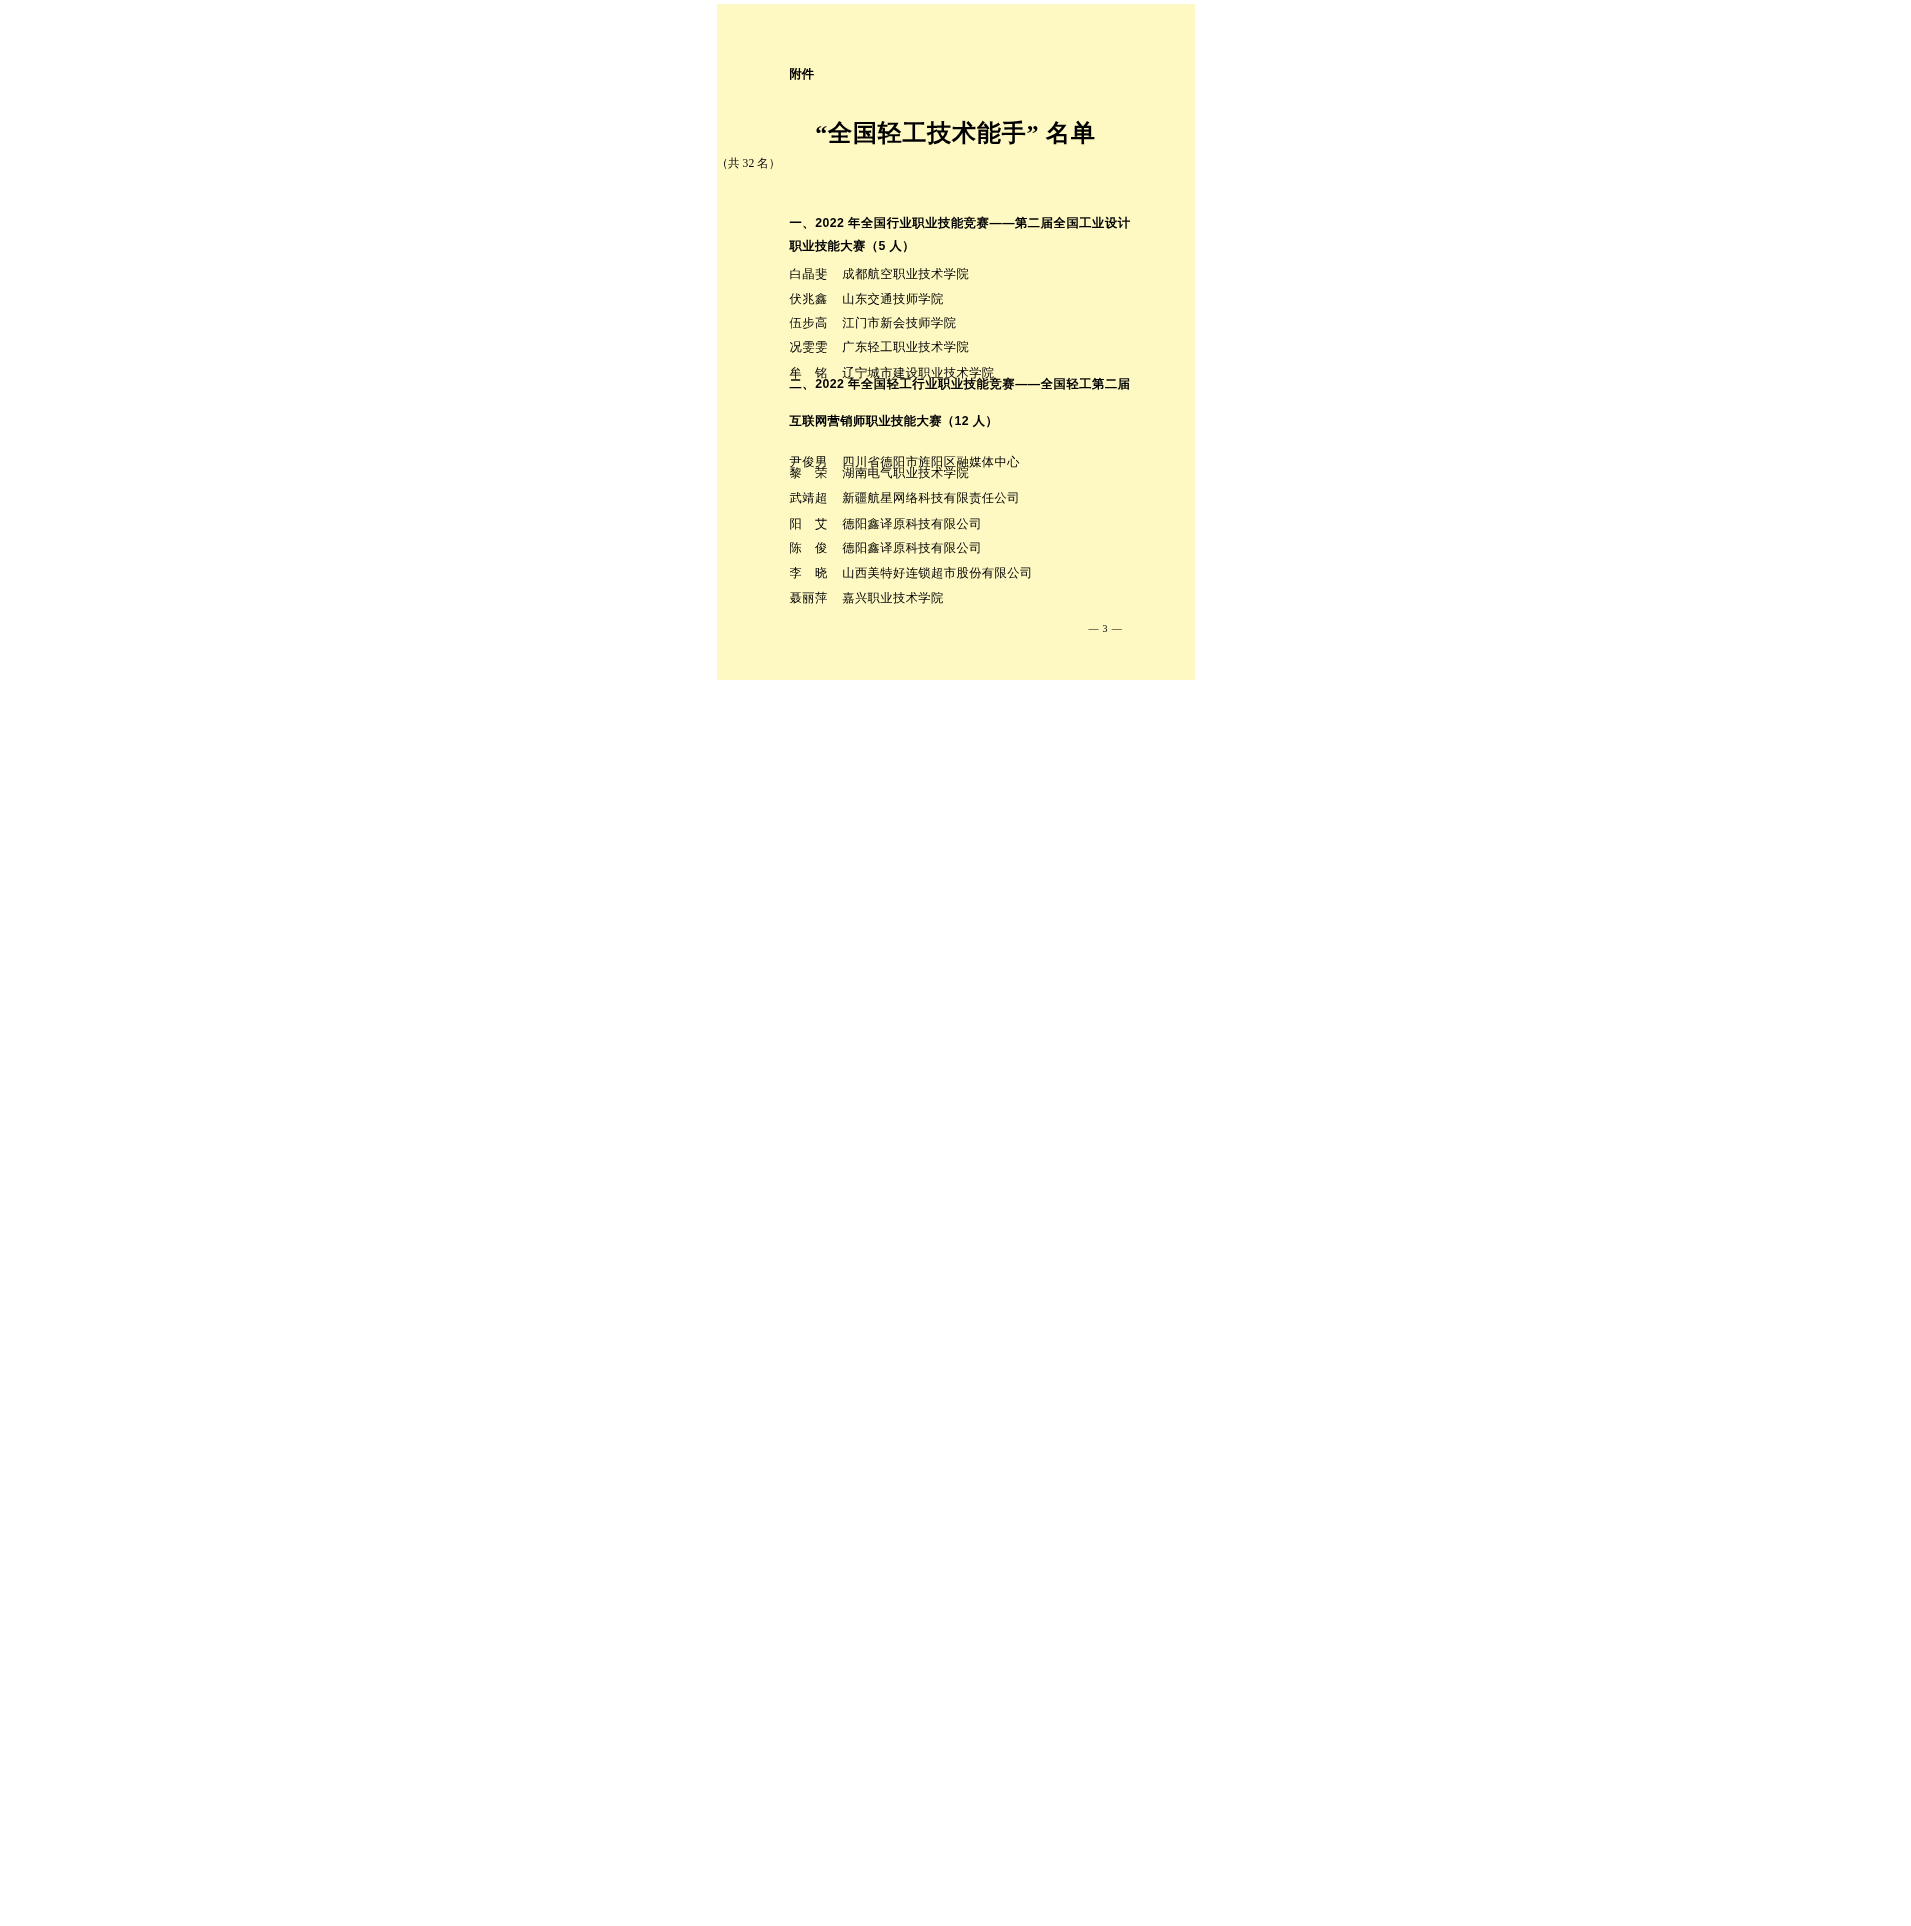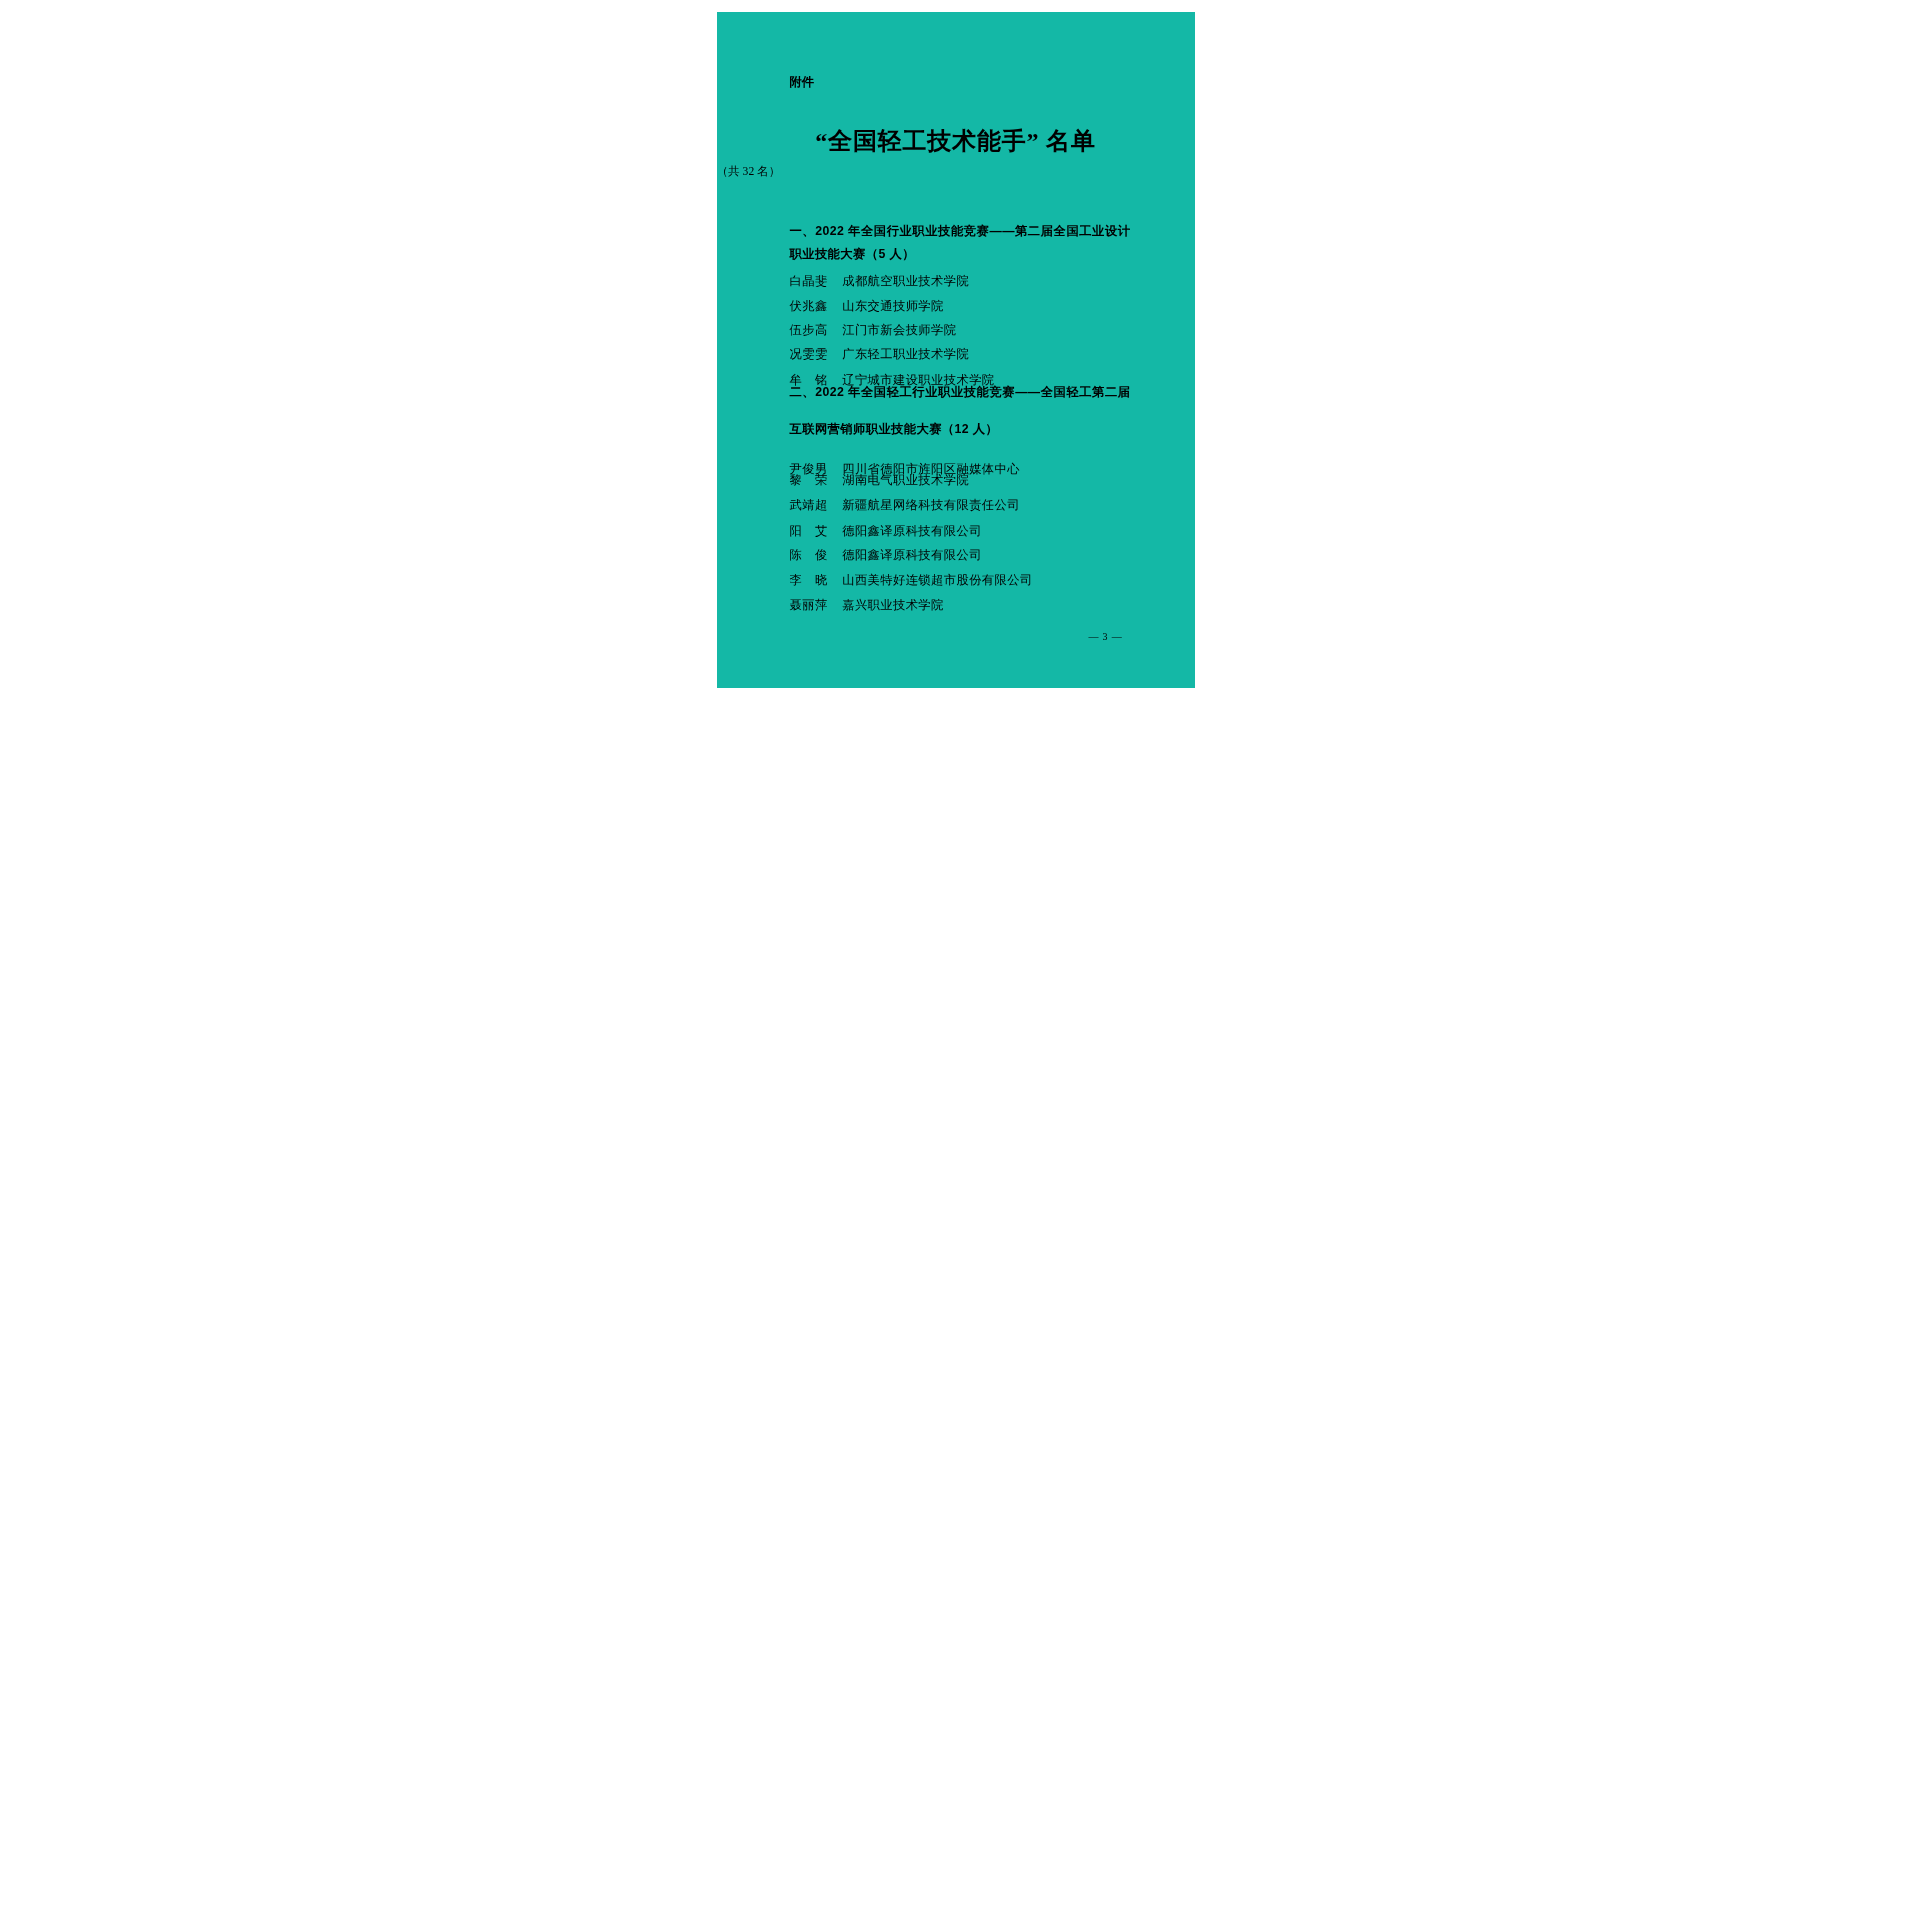--- a/index.html
+++ b/index.html
@@ -4,22 +4,22 @@
 <style>
   html, body {
     margin: 0;
     padding: 0;
     background: #ffffff;
   }
   .page {
     position: relative;
     width: 478px;
     height: 676px;
-    margin: 12px auto;
-    background: #14b8a6;
+    margin: 4px auto;
+    background: #fef9c3;
     color: #000000;
     overflow: hidden;
     font-family: "Liberation Serif", "DejaVu Serif", serif;
   }
   .line {
     position: absolute;
     line-height: 1;
     white-space: nowrap;
   }
   .attachment {
@@ -58,21 +58,21 @@
   .section-heading.justified {
     width: 341px;
     text-align: justify;
     text-align-last: justify;
     white-space: normal;
   }
   .entry {
     left: 73px;
     font-size: 12.3px;
     letter-spacing: 0.4px;
-    font-family: Liberation Mono, monospace;
+    font-family: Liberation Serif, serif;
   }
   .entry .name {
     display: inline-block;
     min-width: 38px;
   }
   .entry .org {
     margin-left: 14.6px;
   }
   .page-footer {
     right: 72px;

